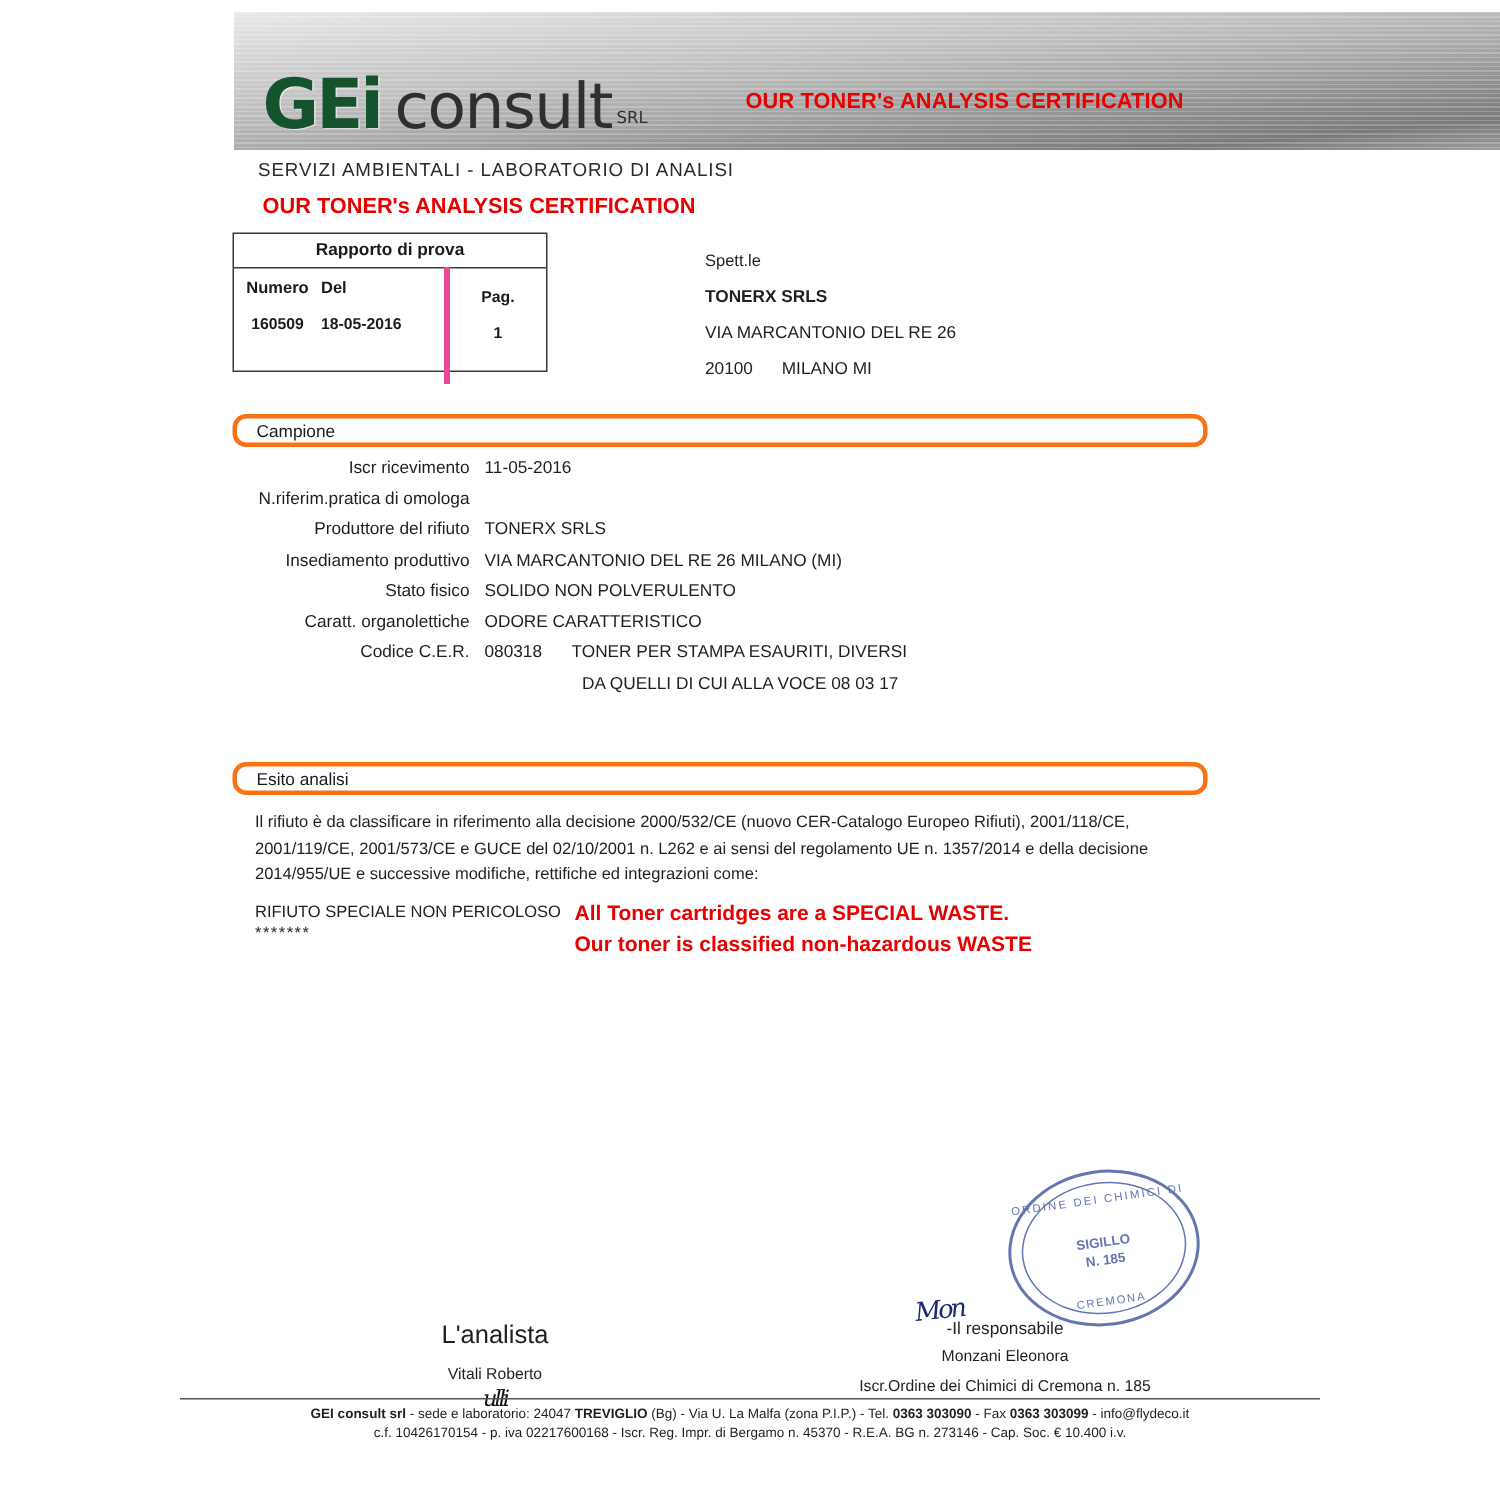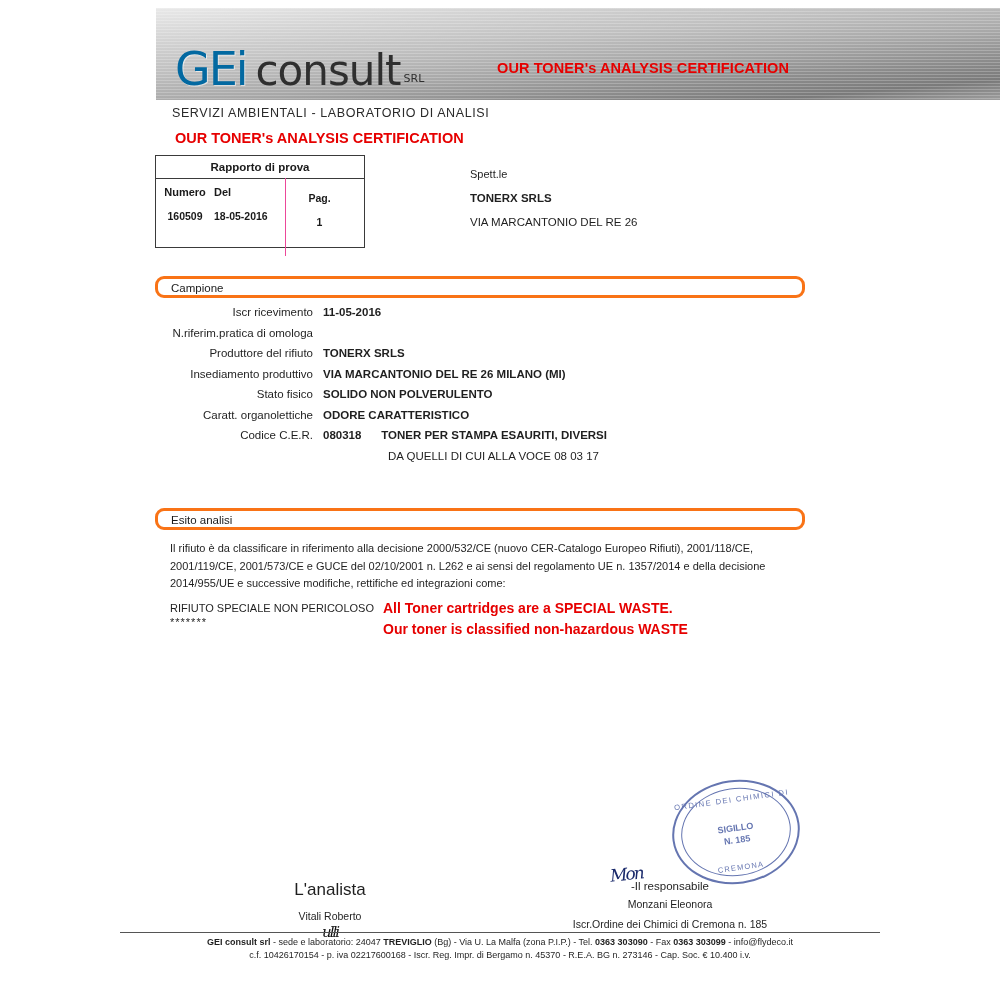--- a/index.html
+++ b/index.html
@@ -59,24 +59,24 @@
     position: absolute;
     left: 175px;
     top: 42px;
     z-index: 4;
     display: flex;
     align-items: baseline;
     white-space: nowrap;
   }
   .logo-gei {
     font-family: "DejaVu Sans", sans-serif;
-    font-weight: normal;
+    font-weight: bold;
     font-size: 46px;
     letter-spacing: -2px;
-    color: #0369a1;
+    color: #14532d;
     text-shadow: 1px 1px 0 rgba(255,255,255,0.55);
   }
   .logo-consult {
     font-family: "DejaVu Sans", sans-serif;
     font-size: 42px;
     color: #2f2f2f;
     margin-left: 9px;
     letter-spacing: -1px;
   }
   .logo-srl {
@@ -155,25 +155,25 @@
     display: flex;
     height: 22px;
     align-items: center;
     font-size: 10.5px;
     font-weight: bold;
   }
   .c1 { width: 58px; text-align: center; }
   .c2 { width: 82px; text-align: left; }
   .rb-pag {
     position: absolute;
-    right: 11px;
+    right: 0;
     top: 22px;
     width: 68px;
     height: 78px;
-    border-left: 1px solid #ec4899;
+    border-left: 4px solid #ec4899;
     box-sizing: border-box;
   }
   .rb-pag .pg-label {
     margin-top: 14px;
     text-align: center;
     font-size: 10.5px;
     font-weight: bold;
   }
   .rb-pag .pg-val {
     margin-top: 12px;
@@ -232,21 +232,20 @@
   }
   .flabel {
     width: 168px;
     text-align: right;
     padding-right: 10px;
     box-sizing: border-box;
     font-size: 11.5px;
   }
   .fvalue {
     font-size: 11.5px;
-    font-weight: bold;
   }
   .cer-code {
     display: inline-block;
     width: 55px;
   }
   .cer-cont {
     display: flex;
     height: 20px;
   }
   .cer-cont .sp { width: 168px; }
@@ -426,20 +425,21 @@
     <div class="rb-pag">
       <div class="pg-label">Pag.</div>
       <div class="pg-val">1</div>
     </div>
   </div>
 
   <div class="addr">
     <div class="spett row">Spett.le</div>
     <div class="name row">TONERX SRLS</div>
     <div class="row">VIA MARCANTONIO DEL RE 26</div>
+    <div class="row">20100      MILANO MI</div>
   </div>
 
   <div class="sect" id="sect-campione">
     <span>Campione</span>
   </div>
 
   <div class="fields">
     <div class="frow">
       <div class="flabel">Iscr ricevimento</div>
       <div class="fvalue">11-05-2016</div>

